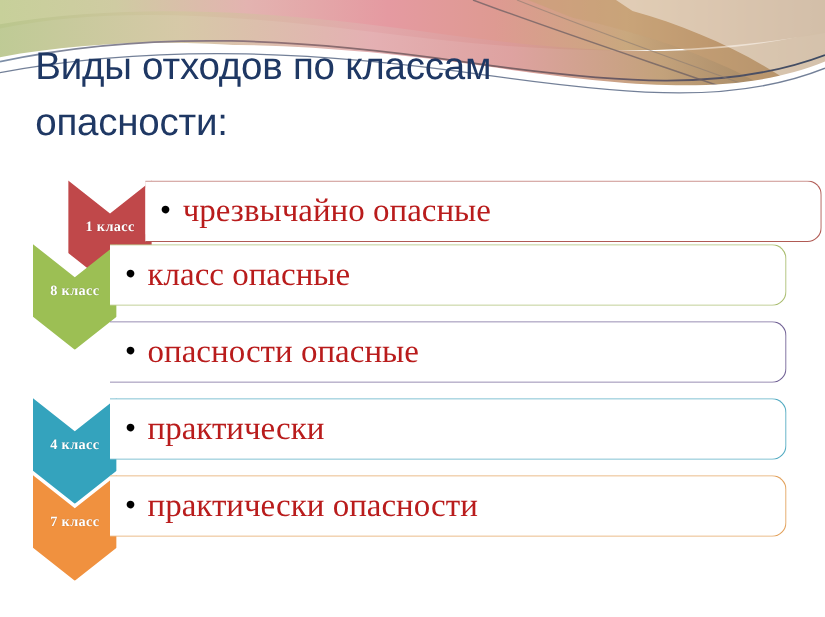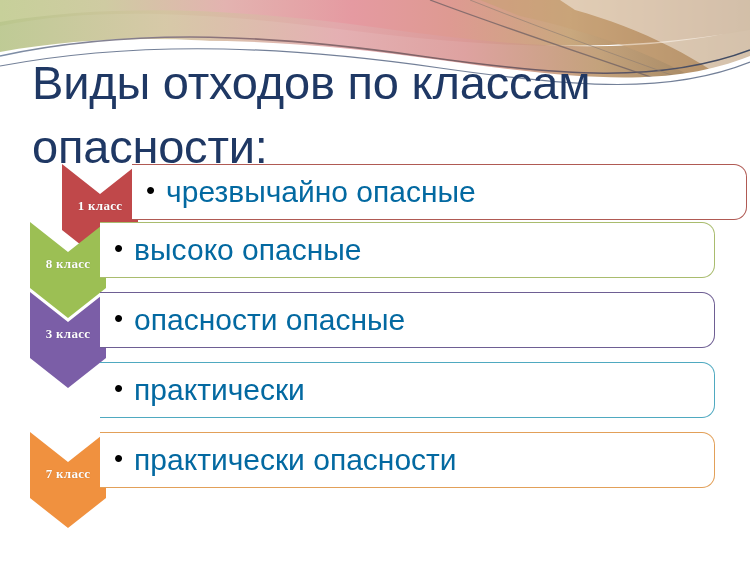--- a/index.html
+++ b/index.html
@@ -25,25 +25,25 @@
     top: 0;
     width: 750px;
     height: 130px;
     pointer-events: none;
   }
 
   
   #title {
     position: absolute;
     left: 32px;
-    top: 51px;
+    top: 35px;
     width: 600px;
     font-family: "Liberation Sans", sans-serif;
-    font-size: 47px;
-    line-height: 64px;
+    font-size: 35px;
+    line-height: 51px;
     font-weight: 400;
     letter-spacing: -0.2px;
     color: #1F3864;
     white-space: pre-line;
   }
 
   
   #class-list {
     position: absolute;
     left: 0;
@@ -102,24 +102,24 @@
     flex: 0 0 auto;
     margin-left: 14px;
     margin-right: 11px;
     font-size: 26px;
     line-height: 0;
     color: #000000;
     transform: translateY(-2px);
   }
   .row-text {
     flex: 1 1 auto;
-    font-family: Liberation Sans, sans-serif;
+    font-family: Liberation Serif, serif;
     font-size: 30px;
     line-height: 34px;
-    color: #0369a1;
+    color: #b91c1c;
     white-space: nowrap;
   }
 </style>
 </head>
 <body>
 
 <div id="slide">
 
   <div id="header-decoration">
     <svg class="deco-svg" width="750" height="130" viewBox="0 0 750 130">
@@ -193,38 +193,38 @@
 
     <div class="class-row" style="top:70px;">
       <div class="chevron">
         <svg class="chevron-svg" viewBox="0 0 76 100" preserveAspectRatio="none">
           <polygon points="0,4 0,70 38,100 76,70 76,4 38,34" fill="#9CBF54"></polygon>
         </svg>
         <div class="chevron-label">8 класс</div>
       </div>
       <div class="text-box" style="border-color:#A9BC6E;">
         <span class="bullet">•</span>
-        <span class="row-text">высоко опасные</span>
+        <span class="row-text">класс опасные</span>
       </div>
     </div>
 
     <div class="class-row" style="top:140px;">
-      <div class="chevron">
-        <svg class="chevron-svg" viewBox="0 0 76 100" preserveAspectRatio="none">
-          <polygon points="0,4 0,70 38,100 76,70 76,4 38,34" fill="#7B5EA7"></polygon>
-        </svg>
-        <div class="chevron-label">3 класс</div>
-      </div>
       <div class="text-box" style="border-color:#6E5E93;">
         <span class="bullet">•</span>
         <span class="row-text">опасности опасные</span>
       </div>
     </div>
 
     <div class="class-row" style="top:210px;">
+      <div class="chevron">
+        <svg class="chevron-svg" viewBox="0 0 76 100" preserveAspectRatio="none">
+          <polygon points="0,4 0,70 38,100 76,70 76,4 38,34" fill="#34A3BD"></polygon>
+        </svg>
+        <div class="chevron-label">4 класс</div>
+      </div>
       <div class="text-box" style="border-color:#4FA9C0;">
         <span class="bullet">•</span>
         <span class="row-text">практически</span>
       </div>
     </div>
 
     <div class="class-row" style="top:280px;">
       <div class="chevron">
         <svg class="chevron-svg" viewBox="0 0 76 100" preserveAspectRatio="none">
           <polygon points="0,4 0,70 38,100 76,70 76,4 38,34" fill="#F0913F"></polygon>

